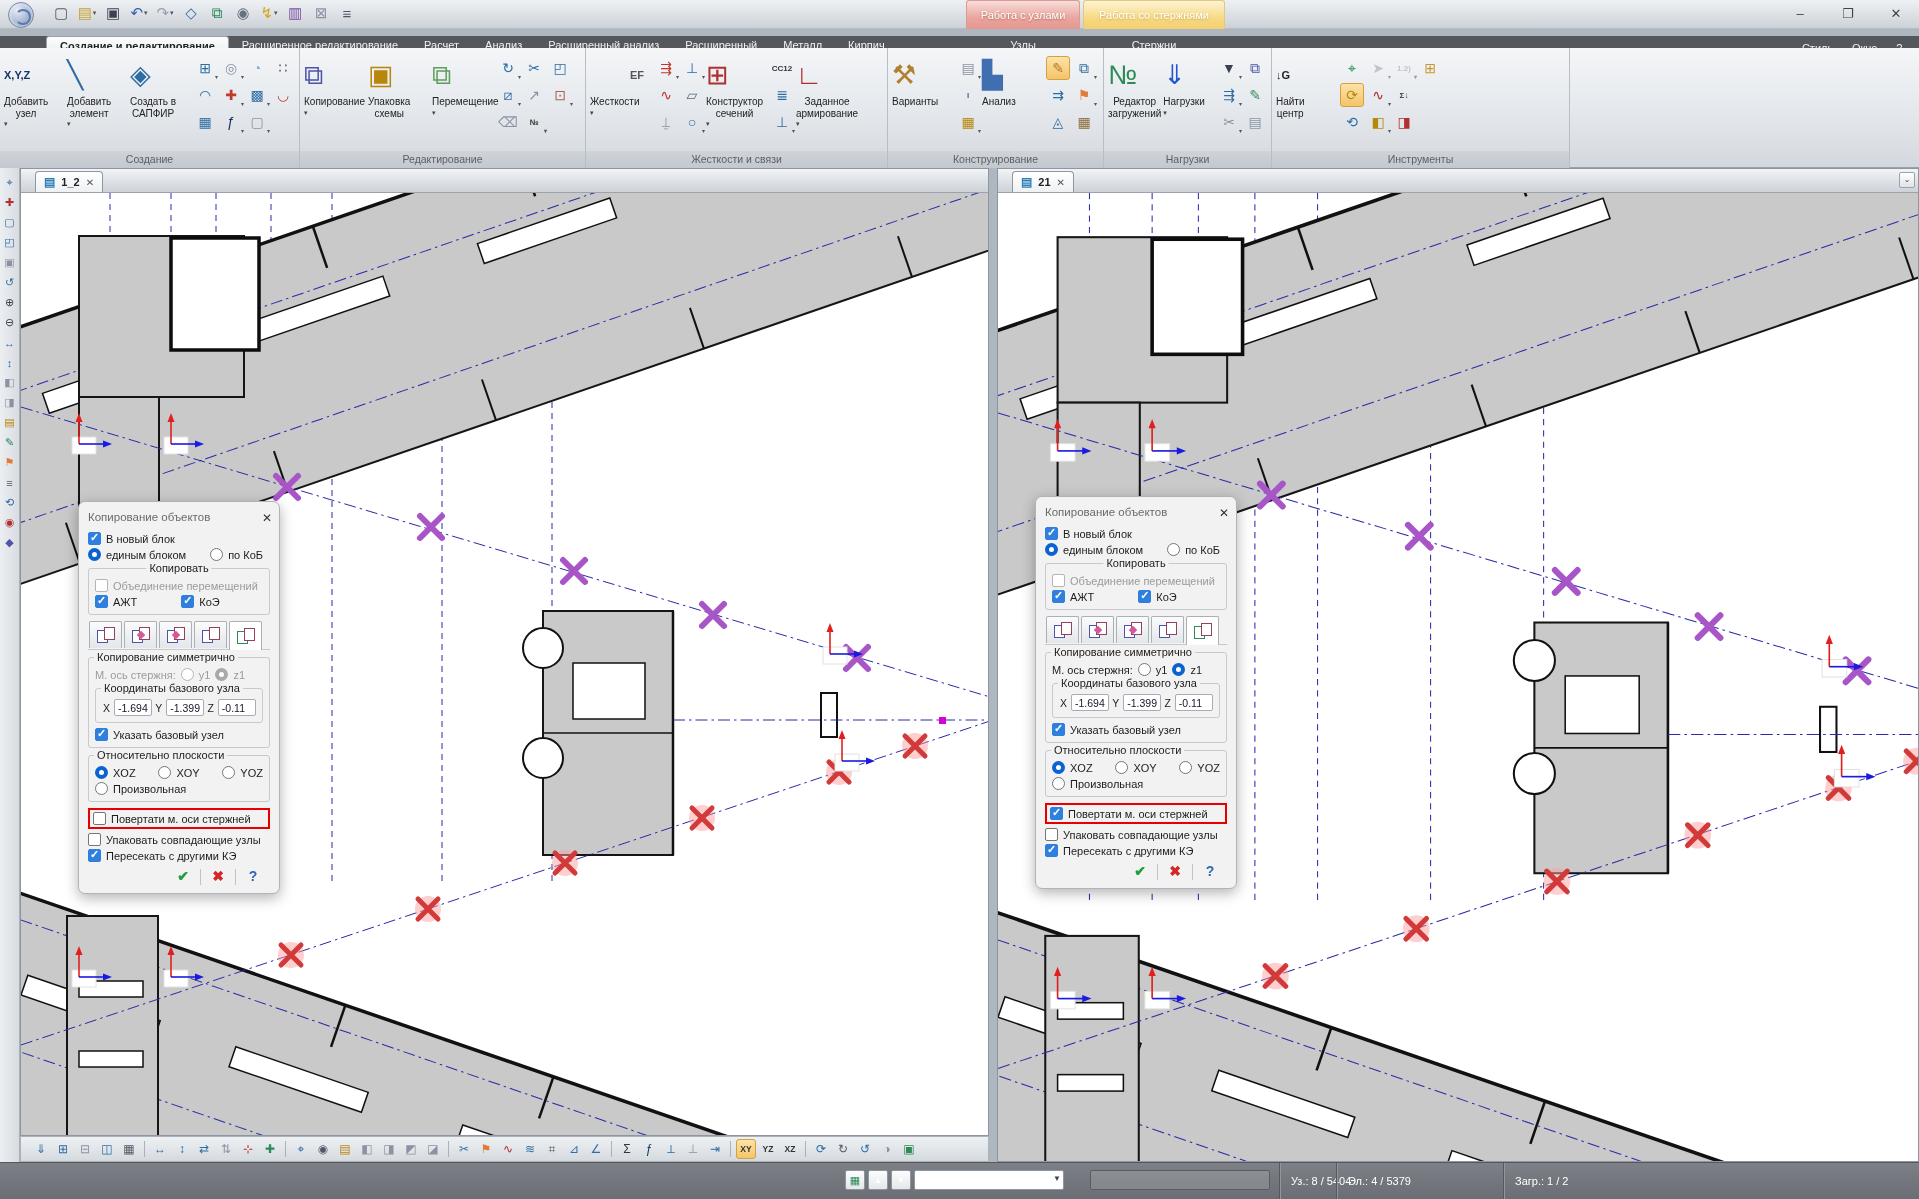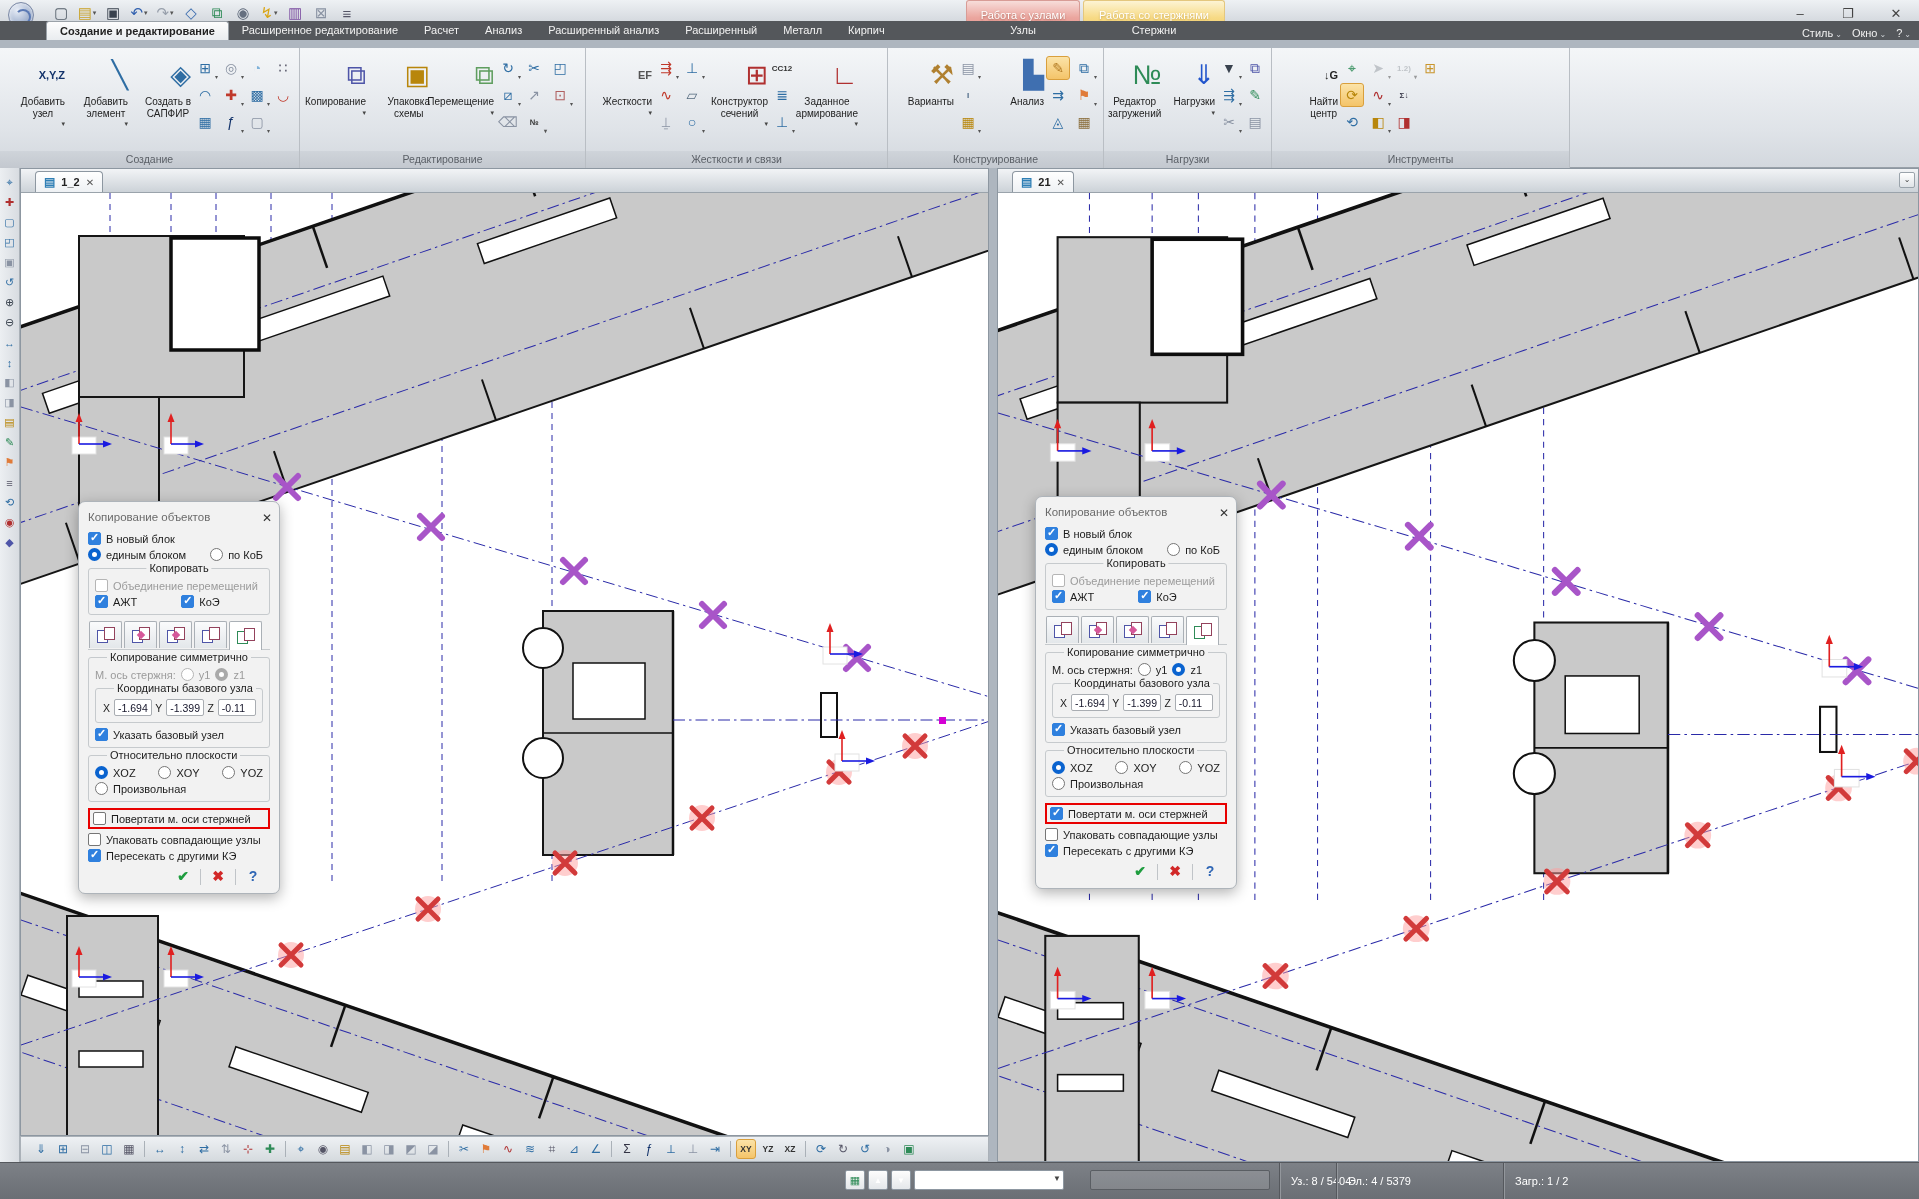--- a/index.html
+++ b/index.html
@@ -15,35 +15,35 @@
   .qat .qi{display:flex;align-items:center;justify-content:center;width:22px;height:22px;font-size:15px;border-radius:3px}
   .qat .qi .ar{font-size:7px;color:#555;margin-left:1px}
   .apptitle{position:absolute;left:560px;top:0;width:330px;height:29px;line-height:29px;text-align:center;font-size:12px;font-weight:bold;color:#333}
   .ctxhead{position:absolute;top:0;height:29px;border-radius:3px 3px 0 0;text-align:center;font-size:11px;line-height:29px;color:#fff;text-shadow:0 1px 2px rgba(120,60,40,.55)}
   .ctxhead.pink{left:966px;width:114px;background:linear-gradient(#f7ddda,#eba59e 60%,#e49790);border:1px solid #d89c96;border-bottom:none}
   .ctxhead.yellow{left:1083px;width:142px;background:linear-gradient(#fdf4d4,#f7da85 60%,#f3cf6e);border:1px solid #e4c77e;border-bottom:none;text-shadow:0 1px 2px rgba(150,110,20,.45)}
   .winbtns{position:absolute;right:6px;top:2px;display:flex;gap:14px}
   .winbtns span{width:34px;height:24px;text-align:center;line-height:24px;font-size:13px;color:#444}
 
   
-  .tabrow{position:absolute;left:0;top:21px;width:1919px;height:19px;background:#54575b}
+  .tabrow{position:absolute;left:0;top:36px;width:1919px;height:19px;background:#54575b}
   .tabrow .tabs{position:absolute;left:46px;top:0;display:flex;height:19px}
   .rtab{padding:0 13px;font-size:11px;line-height:19px;color:#f2f2f2;white-space:nowrap}
   .rtab.active{background:linear-gradient(#fdfdfd,#e9ecef);color:#222;border-radius:3px 3px 0 0;border:1px solid #9aa1a8;border-bottom:none;font-weight:bold;margin-top:0}
   .rtab.ctx{position:absolute;text-align:center;padding:0}
   .tabmenu{position:absolute;right:8px;top:0;display:flex;gap:10px;font-size:11px;color:#f0f0f0;line-height:24px}
   .tabmenu .ar{font-size:8px;color:#cfd3d7;margin-left:2px}
 
   
   .ribbon{position:absolute;left:0;top:48px;width:1919px;height:120px;background:linear-gradient(#f4f6f8,#dfe3e8 70%,#d3d8de);border-bottom:1px solid #98a0a8;display:flex}
   .rgroup{position:relative;height:120px;border-right:1px solid #b9bec4;flex:0 0 auto}
   .ritems{display:flex;align-items:flex-start;padding:5px 4px 0 4px;height:102px;gap:2px}
   .glabel{position:absolute;left:0;bottom:0;width:100%;height:17px;font-size:10.5px;line-height:17px;text-align:center;color:#5a5f66;
           background:linear-gradient(#cfd4da,#c3c8cf)}
-  .bigbtn{display:flex;flex-direction:column;align-items:flex-end;width:62px;padding-top:2px;gap:1px}
+  .bigbtn{display:flex;flex-direction:column;align-items:flex-start;width:62px;padding-top:2px;gap:1px}
   .bigbtn .bicon{height:40px;display:flex;align-items:center;justify-content:center;font-size:27px;line-height:40px}
   .bigbtn .bicon.txt{font-size:11px;font-weight:bold}
   .bigbtn .blabel{font-size:10px;line-height:1.15;text-align:center;color:#222;white-space:pre-line}
   .bigbtn .ar{font-size:7px;color:#444}
   .scol{display:grid;grid-auto-flow:row;gap:3px;padding-top:3px}
   .stile{width:24px;height:24px;display:flex;align-items:center;justify-content:center;font-size:14px;border-radius:3px;position:relative}
   .stile.txt{font-size:8px;font-weight:bold}
   .stile .ar{position:absolute;right:-1px;bottom:0;font-size:6px;color:#555}
   .stile.hl{background:linear-gradient(#fbe3a8,#f4c469);border:1px solid #d99f3c}
   .stile.dim{opacity:.55}
@@ -81,21 +81,21 @@
   
   .dlg{position:absolute;width:202px;background:#f2f2f2;border:1px solid #aeb4ba;border-radius:7px;
        box-shadow:0 4px 14px rgba(0,0,0,.3);font-size:11px;color:#1c1c1c;padding:5px 9px 7px 9px;z-index:5}
   .dlg-head{position:relative;height:22px;line-height:20px;color:#6b6b6b;font-size:11.5px}
   .dlg-close{position:absolute;right:-2px;top:1px;color:#333;font-size:12px}
   .row{display:flex;align-items:center;gap:5px;margin:3px 0;white-space:nowrap}
   .row label{font-size:11px}
   .row .sp{width:14px}
   .dis, .dis label{color:#9b9b9b}
   .grp{position:relative;border:1px solid #c6cacd;border-radius:3px;margin:7px 0 5px 0;padding:7px 6px 3px 6px}
-  .grp-lab{position:absolute;top:-7px;left:18px;background:#f2f2f2;padding:0 3px;font-size:11px;color:#1c1c1c}
+  .grp-lab{position:absolute;top:-7px;left:5px;background:#f2f2f2;padding:0 3px;font-size:11px;color:#1c1c1c}
   .grp-lab.center{left:50%;transform:translateX(-50%)}
   .chk{flex:0 0 auto;width:13px;height:13px;border:1px solid #767676;border-radius:2px;background:#fff;position:relative}
   .chk.on{background:#2f80de;border-color:#2f80de}
   .chk.on::after{content:"✓";position:absolute;left:1px;top:-2px;color:#fff;font-size:11px;font-weight:bold}
   .chk.dis{border-color:#b5b5b5}
   .rad{flex:0 0 auto;width:13px;height:13px;border:1px solid #767676;border-radius:50%;background:#fff}
   .rad.on{border:4px solid #0a63cf}
   .rad.dis{border-color:#b5b5b5}
   .rad.on.dis{border-color:#a9a9a9}
   .val{display:inline-block;width:42px;height:17px;line-height:16px;border:1px solid #a9adb2;background:#fff;border-radius:2px;font-size:10.5px;padding:0 3px;color:#15152a}

